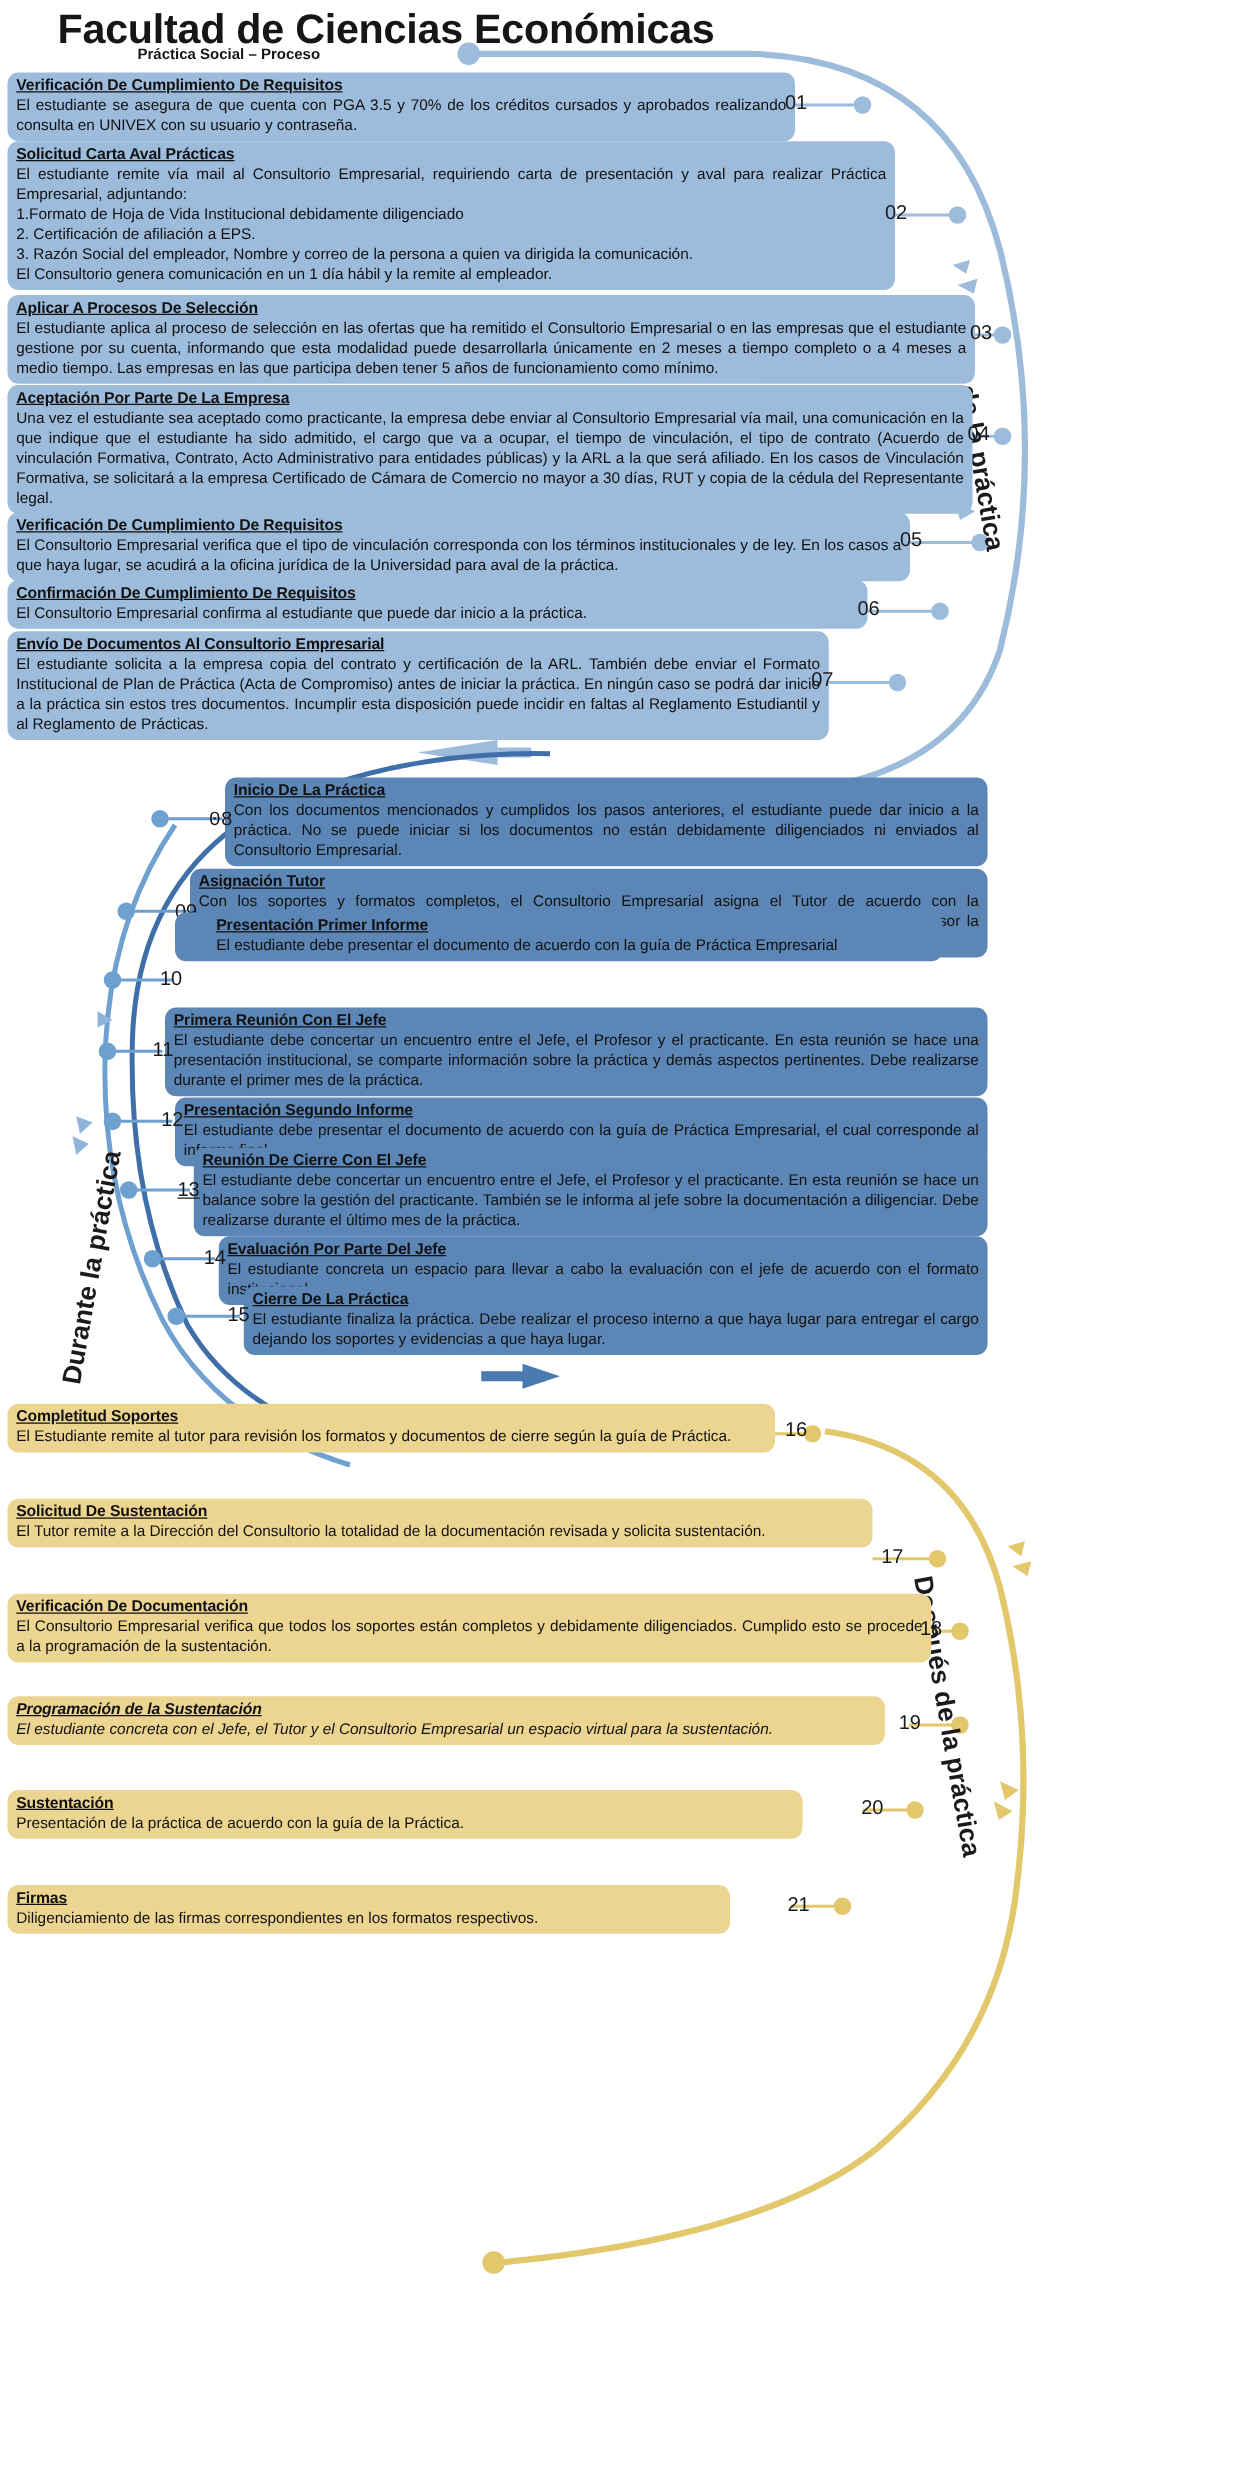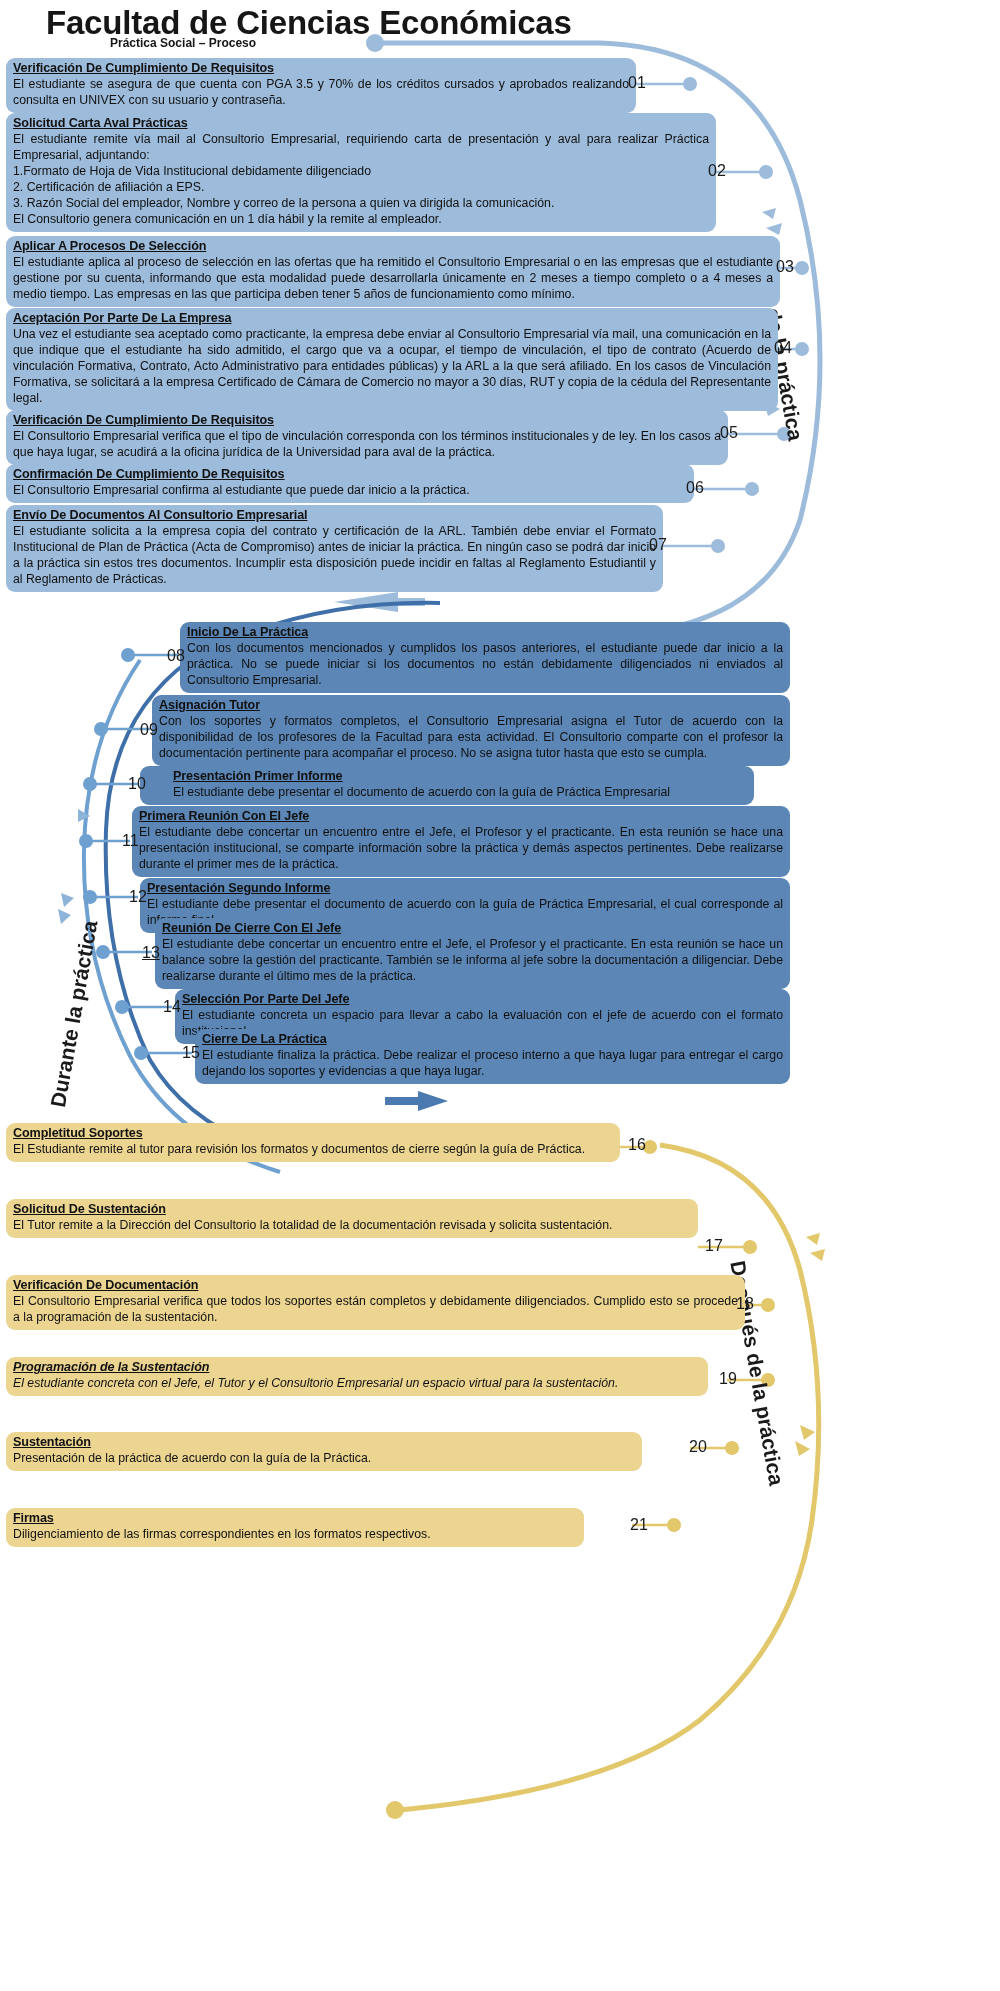--- a/index.html
+++ b/index.html
@@ -219,29 +219,29 @@
 <div class="card blue-light" style="left:6px;top:505px;width:657px;">
   <h4>Envío De Documentos Al Consultorio Empresarial</h4>
   <p class="just">El estudiante solicita a la empresa copia del contrato y certificación de la ARL. También debe enviar el Formato Institucional de Plan de Práctica (Acta de Compromiso) antes de iniciar la práctica. En ningún caso se podrá dar inicio a la práctica sin estos tres documentos. Incumplir esta disposición puede incidir en faltas al Reglamento Estudiantil y al Reglamento de Prácticas.</p>
 </div>
 <div class="num" style="left:625px;top:536px;">07</div>
 
 <div class="card blue-dark" style="left:180px;top:622px;width:610px;">
   <h4>Inicio De La Práctica</h4>
   <p class="just">Con los documentos mencionados y cumplidos los pasos anteriores, el estudiante puede dar inicio a la práctica. No se puede iniciar si los documentos no están debidamente diligenciados ni enviados al Consultorio Empresarial.</p>
 </div>
-<div class="num" style="left:143px;top:647px;">08</div>
+<div class="num" style="left:143px;top:647px;font-family:Liberation Mono, monospace;">08</div>
 
 <div class="card blue-dark" style="left:152px;top:695px;width:638px;">
   <h4>Asignación Tutor</h4>
   <p class="just">Con los soportes y formatos completos, el Consultorio Empresarial asigna el Tutor de acuerdo con la disponibilidad de los profesores de la Facultad para esta actividad. El Consultorio comparte con el profesor la documentación pertinente para acompañar el proceso. No se asigna tutor hasta que esto se cumpla.</p>
 </div>
 <div class="num" style="left:116px;top:721px;">09</div>
 
-<div class="card blue-dark" style="left:140px;top:766px;width:614px;padding-left:33px;">
+<div class="card blue-dark" style="left:140px;top:730px;width:614px;padding-left:33px;">
   <h4>Presentación Primer Informe</h4>
   <p class="just">El estudiante debe presentar el documento de acuerdo con la guía de Práctica Empresarial</p>
 </div>
 <div class="num" style="left:104px;top:775px;">10</div>
 
 <div class="card blue-dark" style="left:132px;top:806px;width:658px;">
   <h4>Primera Reunión Con El Jefe</h4>
   <p class="just">El estudiante debe concertar un encuentro entre el Jefe, el Profesor y el practicante. En esta reunión se hace una presentación institucional, se comparte información sobre la práctica y demás aspectos pertinentes. Debe realizarse durante el primer mes de la práctica.</p>
 </div>
 <div class="num" style="left:98px;top:832px;">11</div>
@@ -252,21 +252,21 @@
 </div>
 <div class="num" style="left:105px;top:888px;">12</div>
 
 <div class="card blue-dark" style="left:155px;top:918px;width:635px;">
   <h4>Reunión De Cierre Con El Jefe</h4>
   <p class="just">El estudiante debe concertar un encuentro entre el Jefe, el Profesor y el practicante. En esta reunión se hace un balance sobre la gestión del practicante. También se le informa al jefe sobre la documentación a diligenciar. Debe realizarse durante el último mes de la práctica.</p>
 </div>
 <div class="num" style="left:118px;top:944px;text-decoration:underline;">13</div>
 
 <div class="card blue-dark" style="left:175px;top:989px;width:615px;">
-  <h4>Selección Por Parte Del Jefe</h4>
+  <h4>Evaluación Por Parte Del Jefe</h4>
   <p class="just">El estudiante concreta un espacio para llevar a cabo la evaluación con el jefe de acuerdo con el formato institucional.</p>
 </div>
 <div class="num" style="left:139px;top:998px;">14</div>
 
 <div class="card blue-dark" style="left:195px;top:1029px;width:595px;">
   <h4>Cierre De La Práctica</h4>
   <p class="just">El estudiante finaliza la práctica. Debe realizar el proceso interno a que haya lugar para entregar el cargo dejando los soportes y evidencias a que haya lugar.</p>
 </div>
 <div class="num" style="left:158px;top:1044px;">15</div>
 

